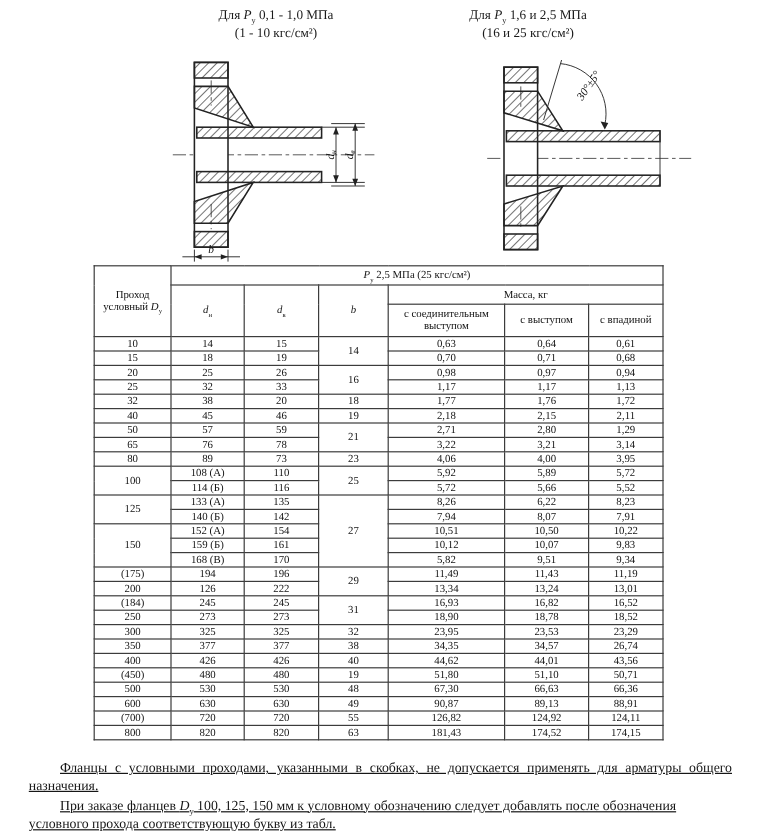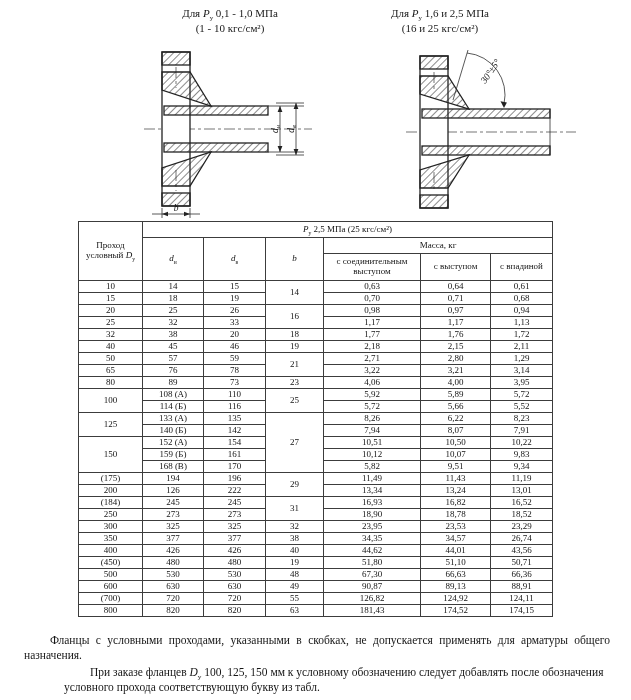--- a/index.html
+++ b/index.html
@@ -20,23 +20,23 @@
   .tablewrap{position:absolute;left:78px;top:221px;width:474px;}
   table{border-collapse:collapse;width:100%;table-layout:fixed;}
   td{border:1px solid #3c3c3c;text-align:center;vertical-align:middle;
      font-size:9px;line-height:1.1;padding:0 1px;color:#141414;}
   thead td{font-size:9px;}
   .h1{height:16px;} .h2{height:16px;} .h3{height:27px;}
   tbody tr{height:12px;}
   
   .notes{position:absolute;left:24px;top:633px;width:586px;font-size:11.5px;
          line-height:1.33;color:#161616;}
-  .notes p{margin:0;text-indent:26px;}
+  .notes p{margin:0;text-indent:26px;text-decoration:underline;}
   .notes p.justify{text-align:justify;}
-  .notes p + p{margin-top:1px;margin-left:40px;}
+  .notes p + p{margin-top:1px;}
 </style>
 </head>
 <body>
 
 <div class="page">
 
   <div class="caption" style="left:130px;top:6px;width:200px;">
     <span>Для </span><i>P</i><sub>у</sub><span> 0,1 - 1,0 МПа</span><br>
     <span>(1 - 10 кгс/см²)</span>
   </div>

